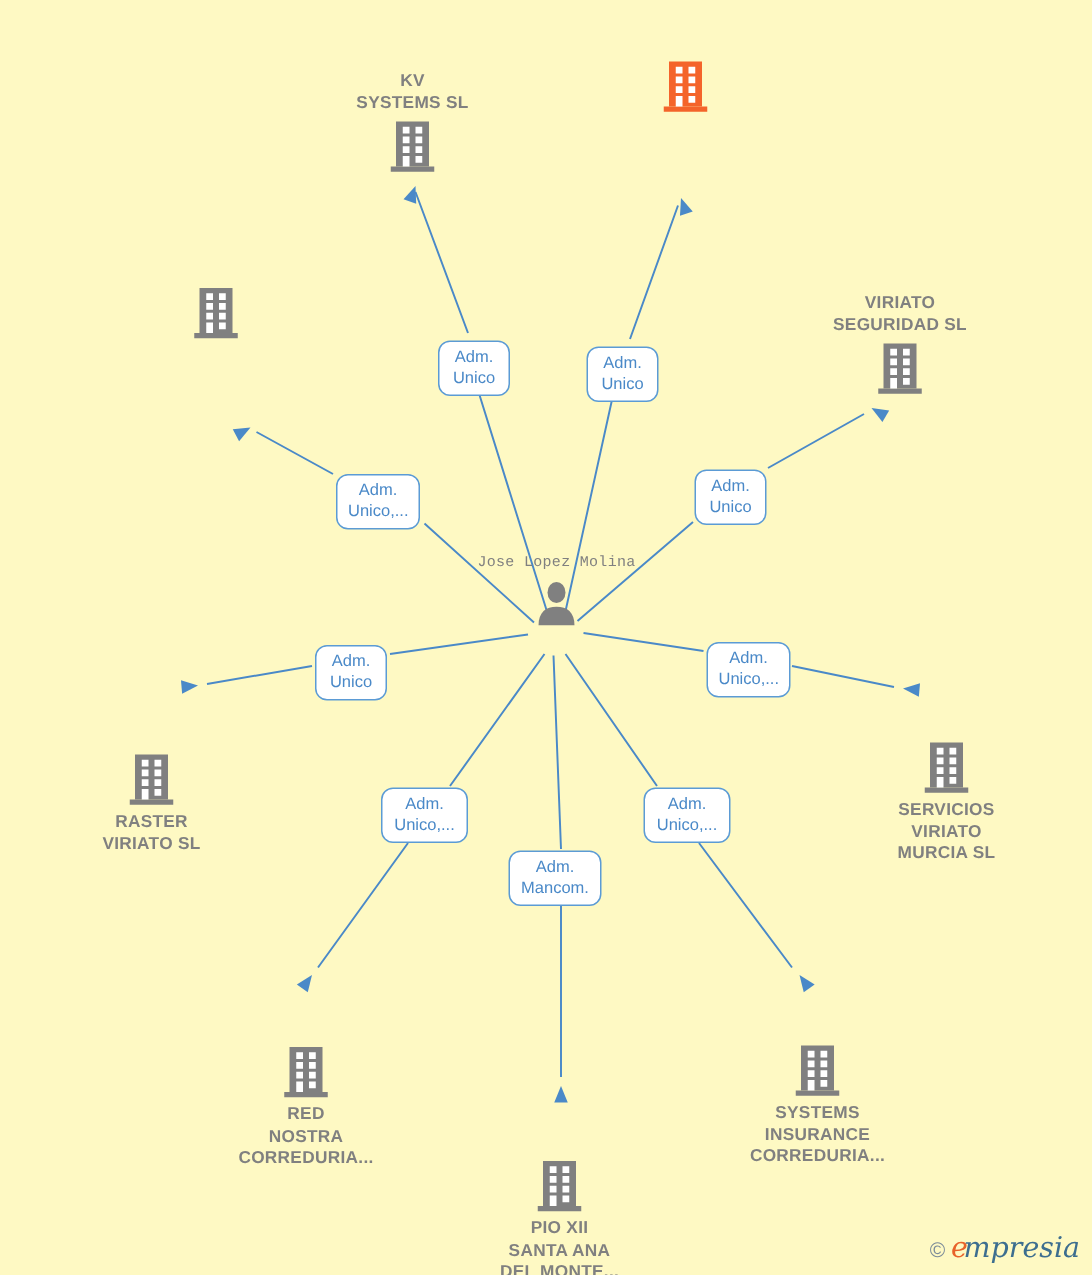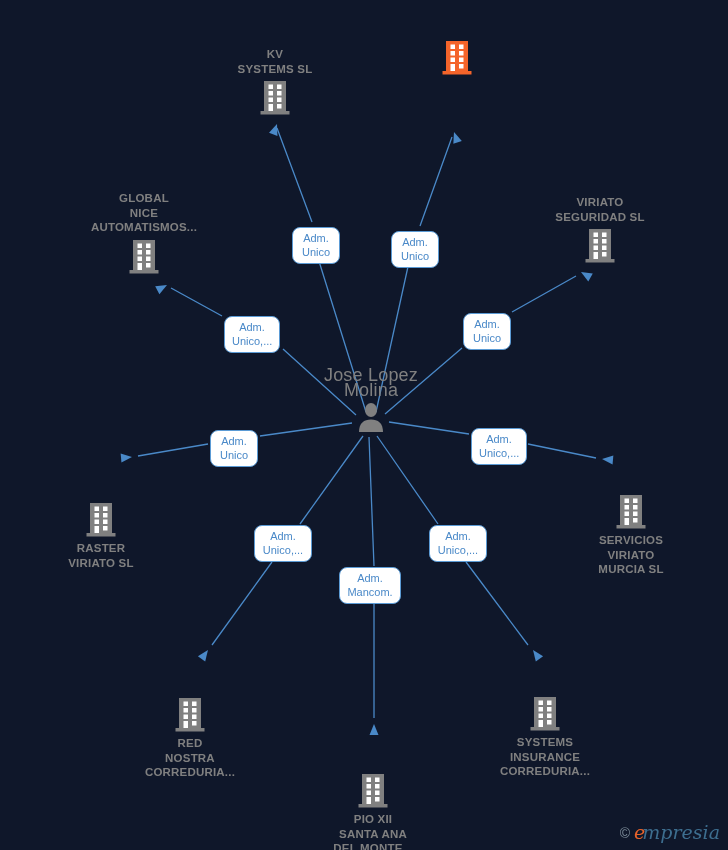--- a/index.html
+++ b/index.html
@@ -7,21 +7,21 @@
     padding: 0;
     background: #ffffff;
   }
   body {
     font-family: "Liberation Sans", sans-serif;
   }
   #canvas {
     position: relative;
     width: 728px;
     height: 850px;
-    background: #0f172a;
+    background: #fef9c3;
     overflow: hidden;
   }
   #edges {
     position: absolute;
     left: 0;
     top: 0;
     width: 728px;
     height: 850px;
     pointer-events: none;
   }
@@ -38,22 +38,23 @@
     font-size: 11.5px;
     line-height: 14.5px;
     letter-spacing: 0.2px;
     color: #808080;
     font-weight: bold;
     white-space: pre-line;
   }
   .node-label.root {
     color: #808080;
     font-weight: normal;
-    font-size: 18px;
+    font-size: 10px;
     line-height: 15px;
+    font-family: Liberation Mono, monospace;
   }
   .node.label-below .node-label {
     order: 2;
     margin-top: 3px;
   }
   .node.label-above .node-label {
     order: 0;
     margin-bottom: 4px;
   }
   .icon-wrap {
@@ -171,23 +172,20 @@
             <rect x="17" y="4.5" width="4.5" height="4.5" fill="#ffffff"></rect>
             <rect x="8.5" y="11" width="4.5" height="4.5" fill="#ffffff"></rect>
             <rect x="17" y="11" width="4.5" height="4.5" fill="#ffffff"></rect>
             <rect x="8.5" y="17.5" width="4.5" height="4.5" fill="#ffffff"></rect>
             <rect x="17" y="17.5" width="4.5" height="4.5" fill="#ffffff"></rect>
             <rect x="8.5" y="24" width="4.5" height="7" fill="#ffffff"></rect>
             <rect x="17" y="24" width="4.5" height="4.5" fill="#ffffff"></rect>
           </svg></div>
       </div>
       <div class="node label-above" style="left: 144px; top: 191px;">
-        <div class="node-label">GLOBAL
-NICE
-AUTOMATISMOS...</div>
         <div class="icon-wrap"><svg width="30" height="36" viewBox="0 0 30 36">
             <rect x="4" y="1" width="22" height="30" fill="#808080"></rect>
             <rect x="0.5" y="31" width="29" height="3.5" fill="#808080"></rect>
             <rect x="8.5" y="4.5" width="4.5" height="4.5" fill="#ffffff"></rect>
             <rect x="17" y="4.5" width="4.5" height="4.5" fill="#ffffff"></rect>
             <rect x="8.5" y="11" width="4.5" height="4.5" fill="#ffffff"></rect>
             <rect x="17" y="11" width="4.5" height="4.5" fill="#ffffff"></rect>
             <rect x="8.5" y="17.5" width="4.5" height="4.5" fill="#ffffff"></rect>
             <rect x="17" y="17.5" width="4.5" height="4.5" fill="#ffffff"></rect>
             <rect x="8.5" y="24" width="4.5" height="7" fill="#ffffff"></rect>
@@ -236,21 +234,21 @@
             <rect x="17" y="11" width="4.5" height="4.5" fill="#ffffff"></rect>
             <rect x="8.5" y="17.5" width="4.5" height="4.5" fill="#ffffff"></rect>
             <rect x="17" y="17.5" width="4.5" height="4.5" fill="#ffffff"></rect>
             <rect x="8.5" y="24" width="4.5" height="7" fill="#ffffff"></rect>
             <rect x="17" y="24" width="4.5" height="4.5" fill="#ffffff"></rect>
           </svg></div>
         <div class="node-label">SERVICIOS
 VIRIATO
 MURCIA SL</div>
       </div>
-      <div class="node label-below" style="left: 190px; top: 697px; justify-content: space-between;">
+      <div class="node label-below" style="left: 204px; top: 697px; justify-content: space-between;">
         <div class="icon-wrap"><svg width="30" height="36" viewBox="0 0 30 36">
             <rect x="4" y="1" width="22" height="30" fill="#808080"></rect>
             <rect x="0.5" y="31" width="29" height="3.5" fill="#808080"></rect>
             <rect x="8.5" y="4.5" width="4.5" height="4.5" fill="#ffffff"></rect>
             <rect x="17" y="4.5" width="4.5" height="4.5" fill="#ffffff"></rect>
             <rect x="8.5" y="11" width="4.5" height="4.5" fill="#ffffff"></rect>
             <rect x="17" y="11" width="4.5" height="4.5" fill="#ffffff"></rect>
             <rect x="8.5" y="17.5" width="4.5" height="4.5" fill="#ffffff"></rect>
             <rect x="17" y="17.5" width="4.5" height="4.5" fill="#ffffff"></rect>
             <rect x="8.5" y="24" width="4.5" height="7" fill="#ffffff"></rect>

